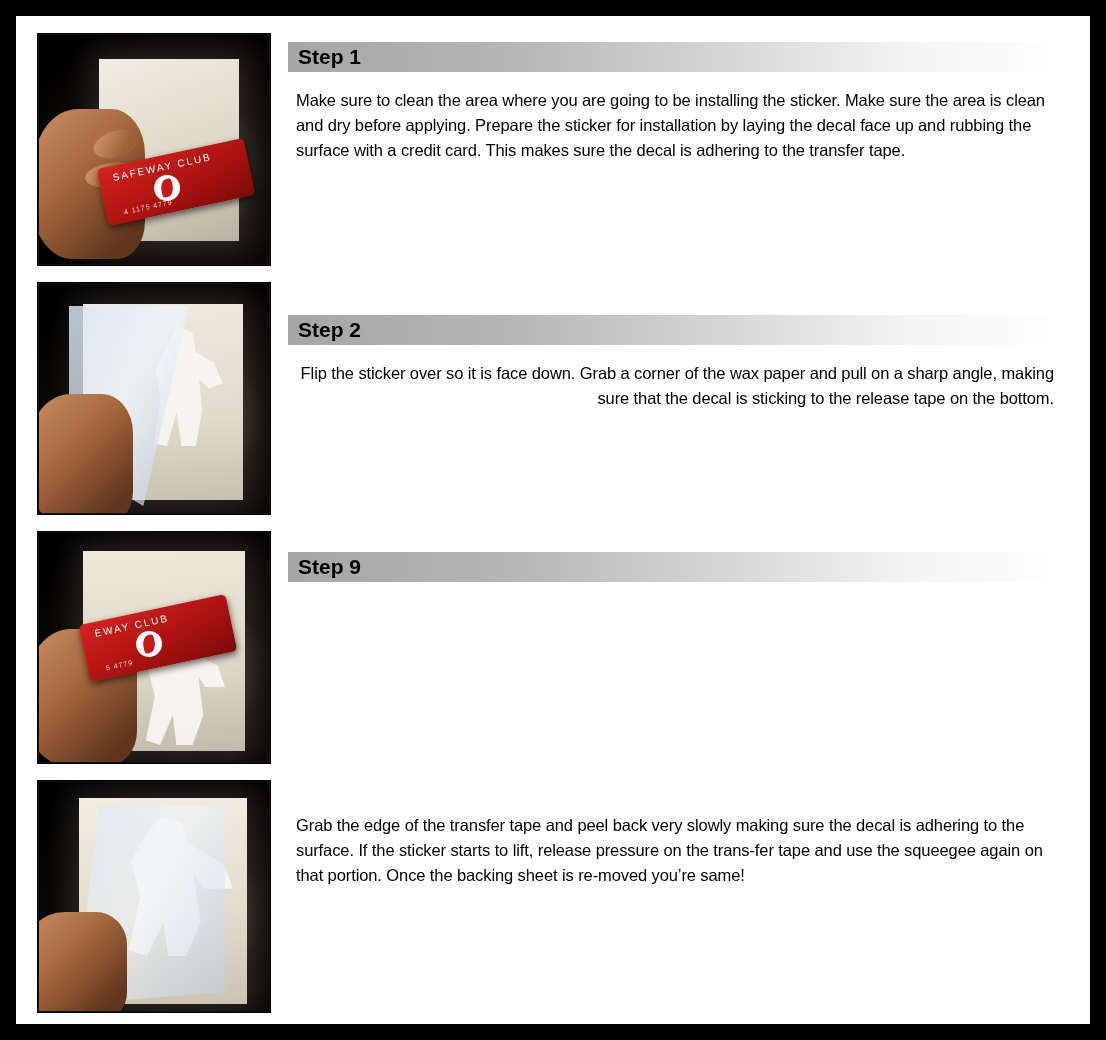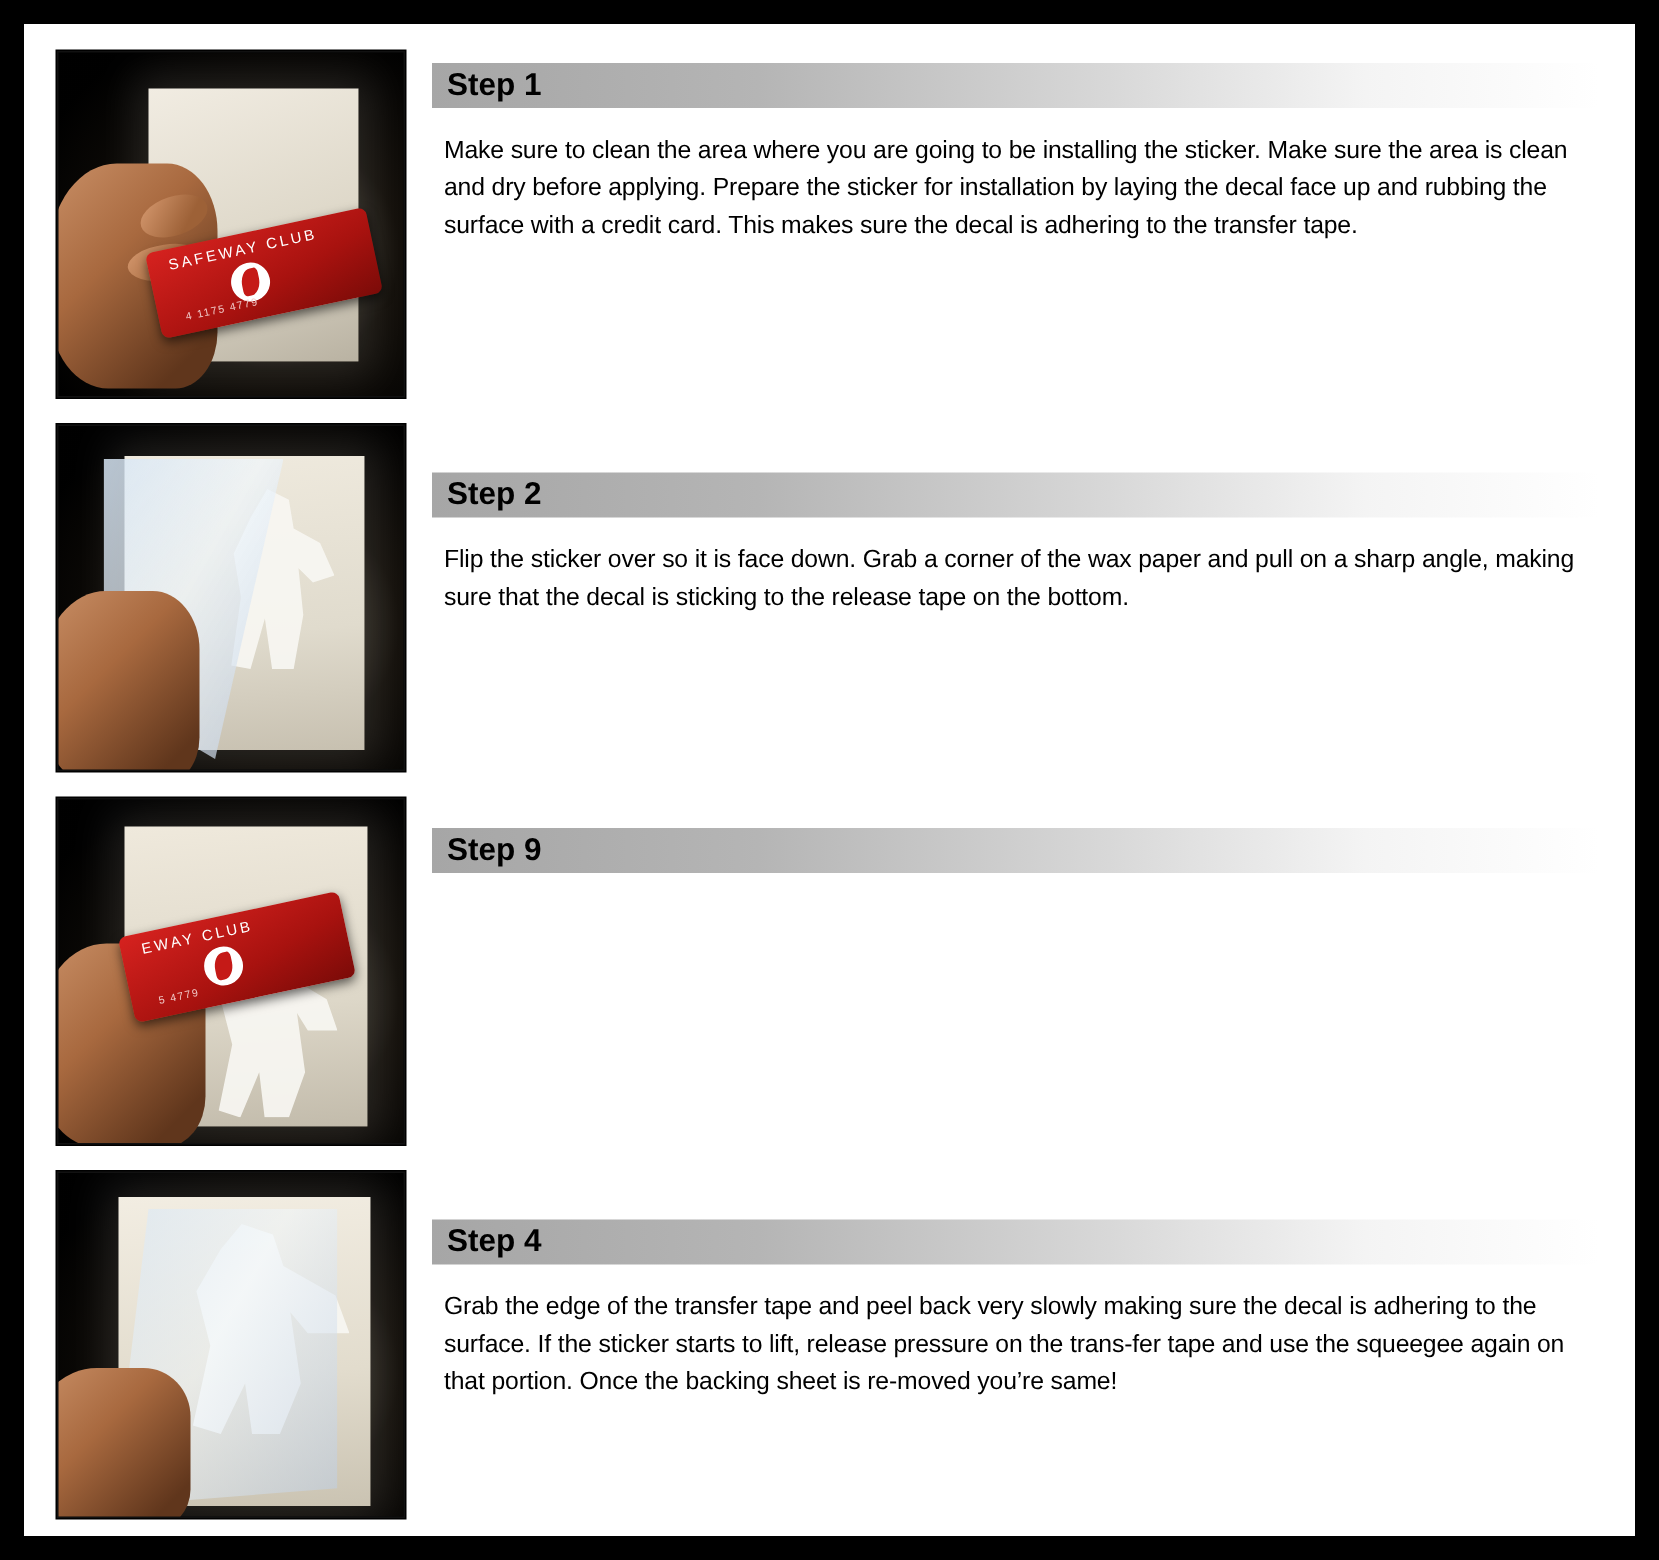--- a/index.html
+++ b/index.html
@@ -200,21 +200,21 @@
     line-height: 1.52;
     color: #000;
     letter-spacing: -0.1px;
     margin: 0 0 14px 0;
     padding-left: 8px;
     padding-right: 12px;
     font-family: "Liberation Sans", sans-serif;
   }
   .body-text:last-child { margin-bottom: 0; }
 
-  .row2 .col { padding-top: 32px; }
+  .row2 .col { padding-top: 32px; text-align: right; }
   .row3 .col { padding-top: 20px; }
   .row4 .col { padding-top: 32px; }
 </style>
 </head>
 <body>
 
 <div class="page">
   <div class="sheet">
     <div class="steps">
 
@@ -276,22 +276,19 @@
 
       <div class="step-row row4">
         <div class="photo">
           <div class="vignette"></div>
           <div class="paper p4"></div>
           <div class="silhouette sil4"></div>
           <div class="film f4"></div>
           <div class="hand h4"></div>
         </div>
         <div class="col">
-          <div class="step-header">
-            <span class="step-title">Step 4</span>
-          </div>
           <p class="body-text">Grab the edge of the transfer tape and peel back very slowly making sure the decal is adhering to the surface.  If the sticker starts to lift, release pressure on the trans-fer tape and use the squeegee again on that portion.  Once the backing sheet is re-moved you’re same!</p>
         </div>
       </div>
 
     </div>
   </div>
 </div>
 
 </body></html>

